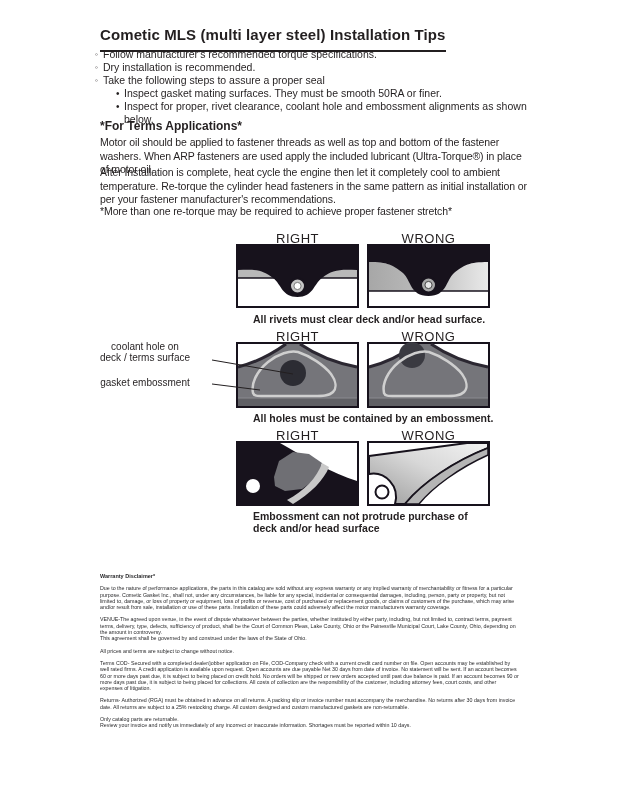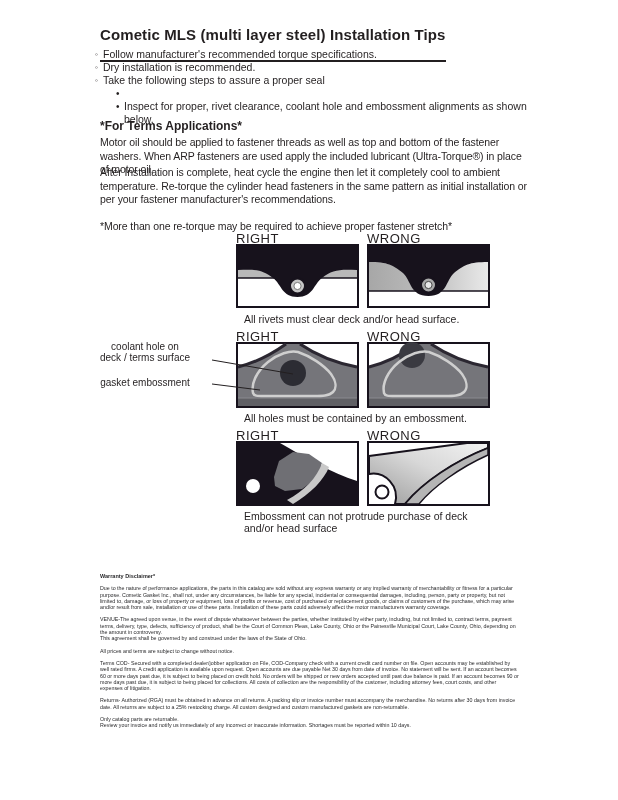--- a/index.html
+++ b/index.html
@@ -4,37 +4,37 @@
 <style>
   html,body { margin:0; padding:0; background:#e9e9e9; }
   .page {
     position:relative; width:618px; height:800px; background:#ffffff;
     font-family:"Liberation Sans", sans-serif; color:#231f20;
     margin:0 auto; overflow:hidden;
   }
   .title {
     position:absolute; left:100px; top:26px;
     font-size:15px; font-weight:bold; letter-spacing:0.1px;
-    border-bottom:2px solid #231f20; padding-bottom:17px;
+    border-bottom:2px solid #231f20; padding-bottom:7px;
   }
   .bullets { position:absolute; left:95px; top:48px; width:445px; font-size:10.5px; line-height:13px; }
   .bullet { display:flex; }
   .bullet .marker { width:8px; flex:0 0 8px; font-size:8px; line-height:13px; }
   .bullet.sub { padding-left:21px; }
   .bullet.sub .marker { font-size:10px; }
   .diesel-heading { position:absolute; left:100px; top:119px; font-size:12px; font-weight:bold; }
   .para { position:absolute; left:100px; width:432px; font-size:10.5px; line-height:13.5px; letter-spacing:-0.1px; }
   .para.p1 { top:136px; }
   .para.p2 { top:166px; }
-  .para.p3 { top:220px; }
+  .para.p3 { top:205px; }
 
   .dg-headers { position:absolute; left:236px; width:254px; display:flex; gap:8px; }
-  .dg-headers span { width:123px; text-align:left; font-size:13px; letter-spacing:0.5px; }
+  .dg-headers span { width:123px; text-align:center; font-size:13px; letter-spacing:0.5px; }
   .dg-panels  { position:absolute; left:236px; display:flex; gap:8px; }
-  .dg-caption { position:absolute; left:244px; font-size:10.5px; line-height:12px; }
+  .dg-caption { position:absolute; left:253px; font-size:10.5px; line-height:12px;font-weight:bold; }
   .r1h { top:231px; } .r1p { top:244px; } .r1c { top:313px; }
   .r2h { top:329px; } .r2p { top:342px; } .r2c { top:412px; }
   .r3h { top:428px; } .r3p { top:441px; } .r3c { top:510px; width:230px; }
 
   .side-label { position:absolute; left:80px; width:130px; text-align:center; font-size:10px; line-height:11px; }
   .lbl-coolant { top:341px; }
   .lbl-emboss  { top:377px; }
   .leader-overlay { position:absolute; left:210px; top:330px; pointer-events:none; }
 
   .disclaimer { position:absolute; left:100px; top:573px; width:420px; font-size:5.3px; line-height:6.3px; color:#2a2a2c; }
@@ -58,20 +58,21 @@
     <div class="bullet">
       <span class="marker">◦</span>
       <span>Dry installation is recommended.</span>
     </div>
     <div class="bullet">
       <span class="marker">◦</span>
       <span>Take the following steps to assure a proper seal</span>
     </div>
     <div class="bullet sub">
       <span class="marker">•</span>
+      <span>Inspect gasket mating surfaces.  They must be smooth 50RA or finer.</span>
     </div>
     <div class="bullet sub">
       <span class="marker">•</span>
       <span>Inspect for proper, rivet clearance, coolant hole and embossment alignments as shown below.</span>
     </div>
   </div>
 
   <div class="diesel-heading">*For Terms Applications*</div>
   <div class="para p2">After Installation is complete, heat cycle the engine then let it completely cool to ambient temperature. Re-torque the cylinder head fasteners in the same pattern as initial installation or per your fastener manufacturer's recommendations.</div>
   <div class="para p1">Motor oil should be applied to fastener threads as well as top and bottom of the fastener washers. When ARP fasteners are used apply the included lubricant (Ultra-Torque®) in place of motor oil.</div>

